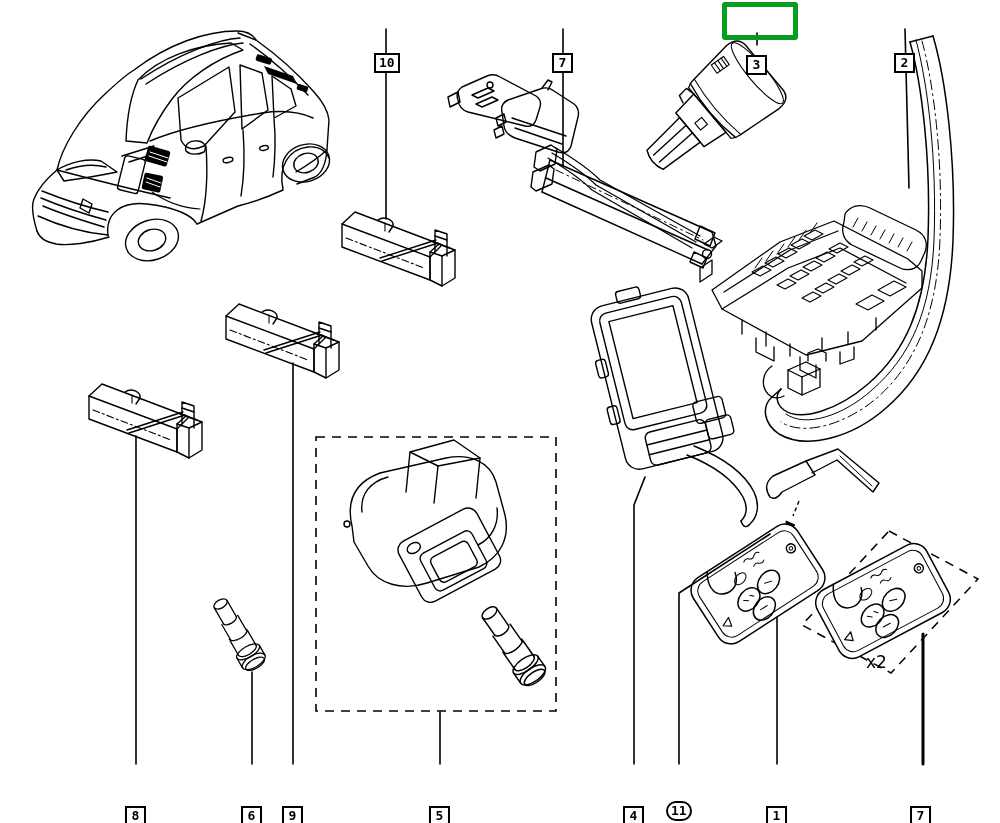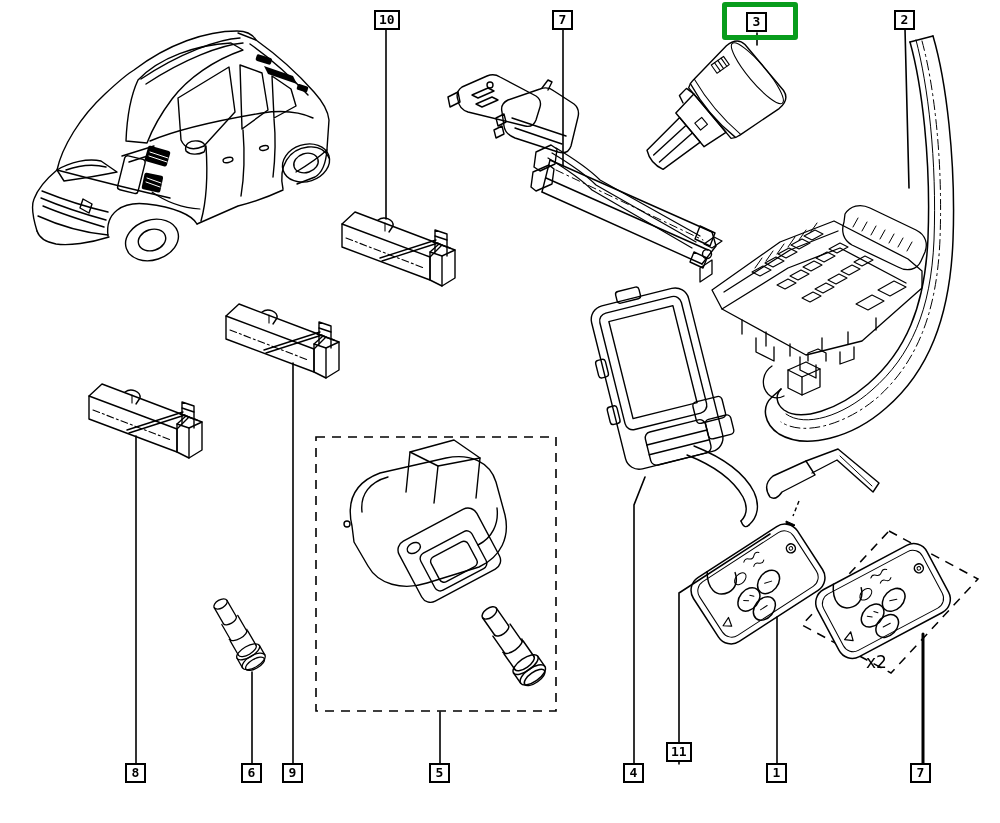--- a/index.html
+++ b/index.html
@@ -2,34 +2,34 @@
 <html><head>
 <meta charset="utf-8">
 <style>
   html,body{margin:0;padding:0;background:#fff;}
   .stage{position:relative;width:1000px;height:823px;background:#fff;overflow:hidden;
          font-family:"DejaVu Sans",sans-serif;}
   .stage svg{position:absolute;left:0;top:0;}
   .callout{position:absolute;box-sizing:border-box;min-width:21px;height:20px;padding:0 3px;
            border:2px solid #000;background:#fff;color:#000;z-index:3;
            font-family:"DejaVu Sans Mono",monospace;font-weight:bold;font-size:13px;
-           line-height:16px;text-align:center;cursor:pointer;}
+           line-height:16px;text-align:center;cursor:pointer;margin-top:43px;}
   .highlight{position:absolute;box-sizing:border-box;z-index:2;border:5px solid #089c1c;
              border-radius:3px;background:transparent;}
   
   #c10{left:374px;top:10px;}
   #c7{left:552px;top:10px;}
   #c3{left:746px;top:12px;}
   #c2{left:894px;top:10px;}
   #c8{left:125px;top:763px;}
   #c6{left:241px;top:763px;}
   #c9{left:282px;top:763px;}
   #c5{left:429px;top:763px;}
   #c4{left:623px;top:763px;}
-  #c11{left:666px;top:742px;}
+  #c11{left:666px;top:758px;border-radius:10px;}
   #c1{left:766px;top:763px;}
   #c12{left:910px;top:763px;}
   #hl3{left:722px;top:2px;width:76px;height:38px;}
 </style>
 </head>
 <body>
 
 <div class="stage">
 
 <svg width="1000" height="823" viewBox="0 0 1000 823">

